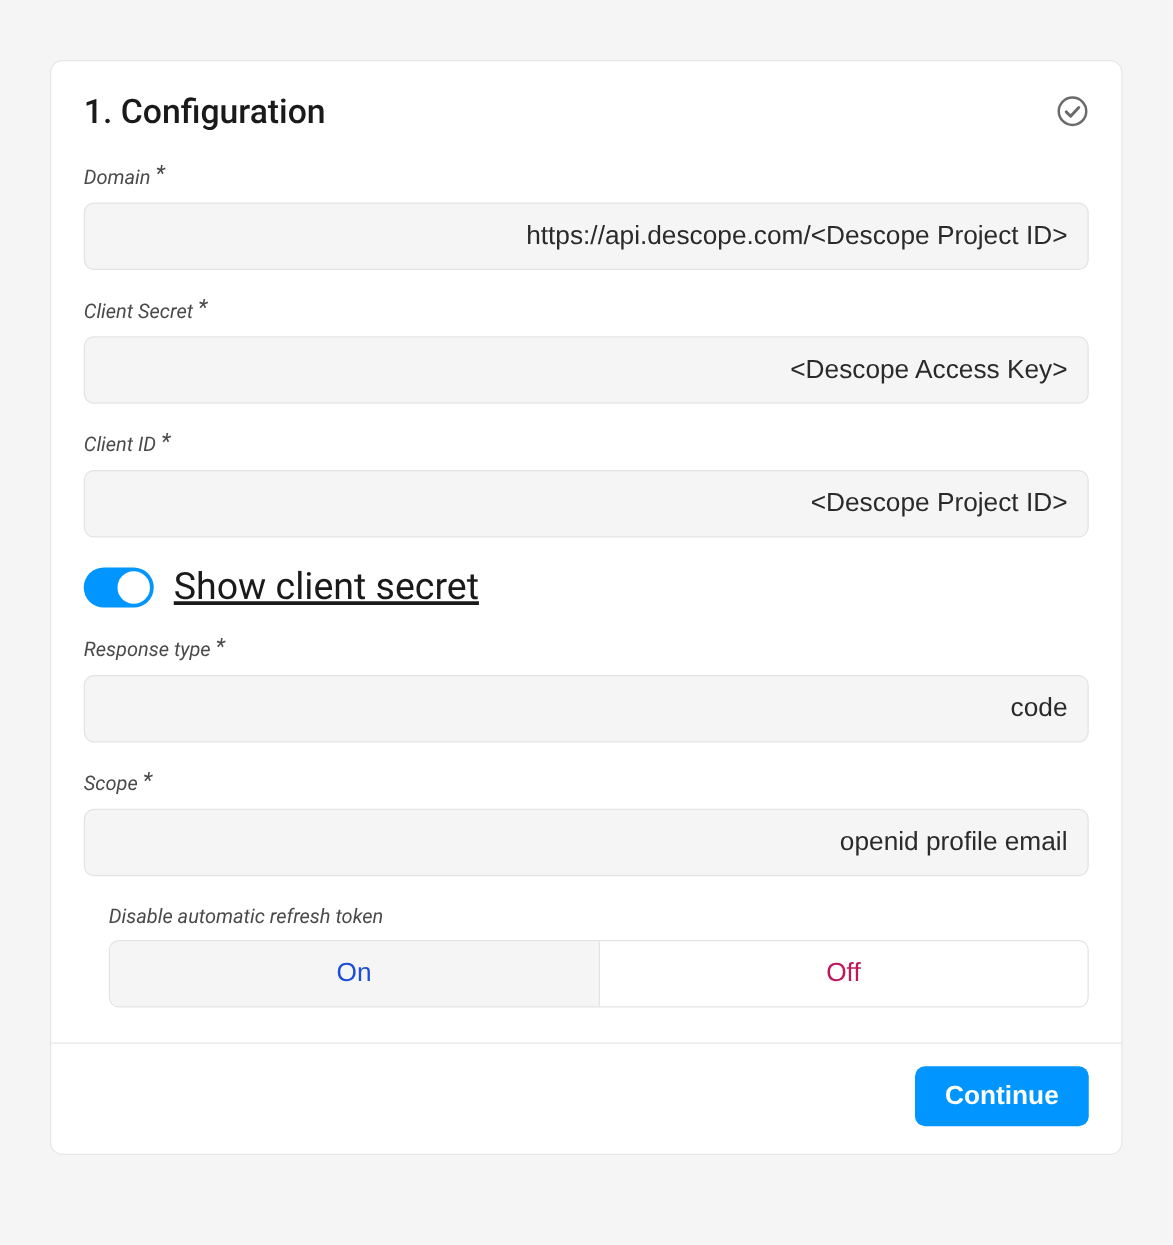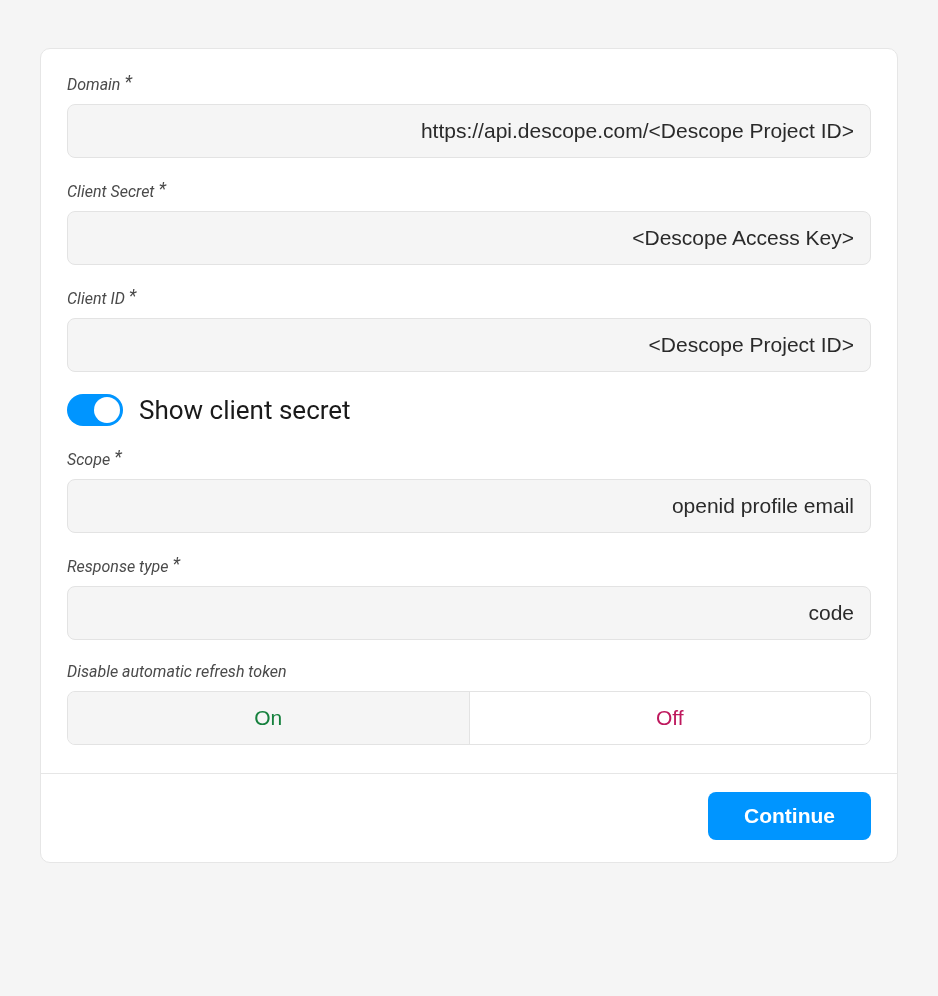--- a/index.html
+++ b/index.html
@@ -43,21 +43,21 @@
   .check-icon path {
     fill: none;
     stroke: #6b6b6b;
     stroke-width: 2.4;
     stroke-linecap: round;
     stroke-linejoin: round;
   }
   .field {
     margin-bottom: 22px;
   }
-  .field:last-child { margin-bottom: 0; }
+  .field:last-child { margin-bottom: 0; margin-left: 20px; }
   .field-label {
     font-size: 16px;
     color: #4a4a4a;
     margin-bottom: 10px;
     display: block;
     font-style: italic;
   }
   .req::after {
     content: "*";
     margin-left: 4px;
@@ -96,74 +96,82 @@
   .switch-knob {
     position: absolute;
     top: 3px;
     right: 3px;
     width: 26px;
     height: 26px;
     background: #ffffff;
     border-radius: 50%;
   }
   .switch-label {
-    font-size: 26px;
+    font-size: 30px;
     color: #1a1a1a;
+    text-decoration: underline;
   }
   .seg {
     display: flex;
     width: 100%;
     height: 54px;
     border: 1px solid #e3e3e3;
     border-radius: 8px;
     overflow: hidden;
     background: #f5f5f5;
   }
   .seg-btn {
     flex: 1;
     display: flex;
     align-items: center;
     justify-content: center;
     font-size: 21px;
     cursor: pointer;
     background: #f5f5f5;
-    color: #15803d;
+    color: #1d4ed8;
     border: none;
   }
   .seg-btn.selected {
     background: #ffffff;
     color: #be185d;
     border-left: 1px solid #e3e3e3;
   }
   .seg-btn:first-child.selected { border-left: none; border-right: 1px solid #e3e3e3; }
   .card-footer {
     border-top: 1px solid #e6e6e6;
     padding: 18px 26px 22px 26px;
     display: flex;
     justify-content: flex-end;
   }
   .primary-btn {
     background: #0095ff;
     color: #ffffff;
     border: none;
     border-radius: 8px;
     height: 48px;
-    padding: 0 36px;
+    padding: 0 24px;
     font-size: 21px;
     font-weight: 600;
     cursor: pointer;
   }
 </style>
 </head>
 <body>
 
 <div class="card">
 
   <div class="card-body">
 
+    <div class="card-header-row">
+      <h1 class="card-title">1. Configuration</h1>
+      <svg class="check-icon" viewBox="0 0 26 26">
+        <circle cx="13" cy="13" r="11"></circle>
+        <path d="M8 13.5 L11.5 17 L18 10"></path>
+      </svg>
+    </div>
 
     <div class="field">
       <label class="field-label req">Domain</label>
       <input type="text" class="text-input" value="https://api.descope.com/&lt;Descope Project ID&gt;" style="">
     </div>
 
     <div class="field">
       <label class="field-label req">Client Secret</label>
       <input type="text" class="text-input" value="&lt;Descope Access Key&gt;" style="">
     </div>
@@ -174,27 +182,27 @@
     </div>
 
     <div class="toggle-row">
       <div class="switch">
         <div class="switch-knob"></div>
       </div>
       <span class="switch-label">Show client secret</span>
     </div>
 
     <div class="field">
+      <label class="field-label req">Response type</label>
+      <input type="text" class="text-input" value="code" style="">
+    </div>
+
+    <div class="field">
       <label class="field-label req">Scope</label>
       <input type="text" class="text-input" value="openid profile email" style="">
-    </div>
-
-    <div class="field">
-      <label class="field-label req">Response type</label>
-      <input type="text" class="text-input" value="code" style="">
     </div>
 
     <div class="field">
       <label class="field-label">Disable automatic refresh token</label>
       <div class="seg">
         <button class="seg-btn">On</button>
         <button class="seg-btn selected">Off</button>
       </div>
     </div>
 

